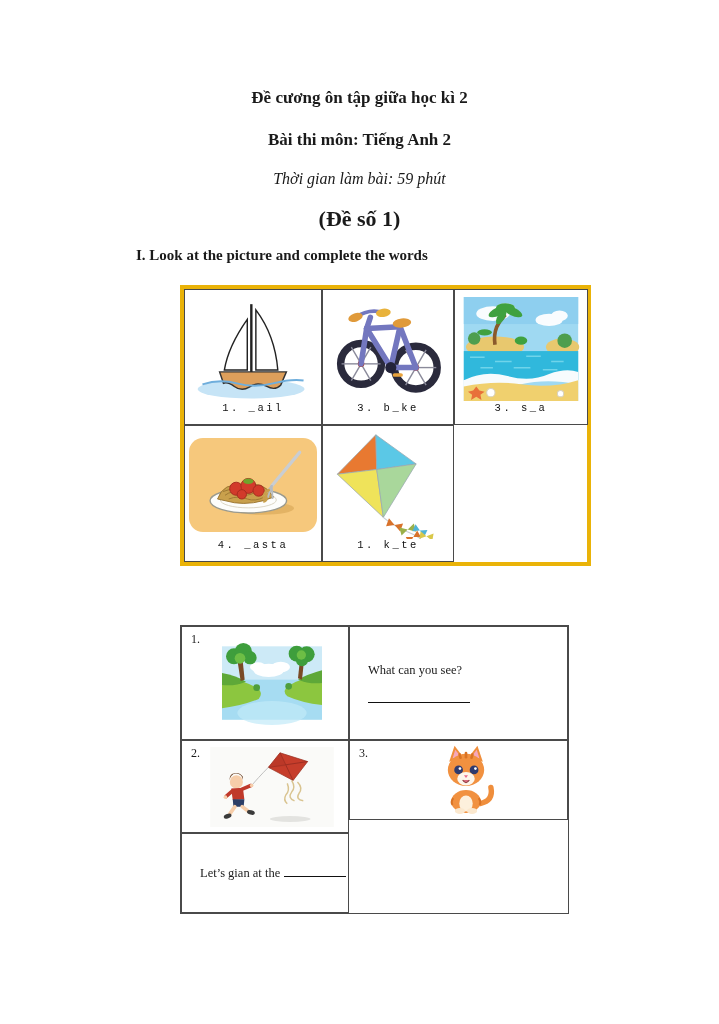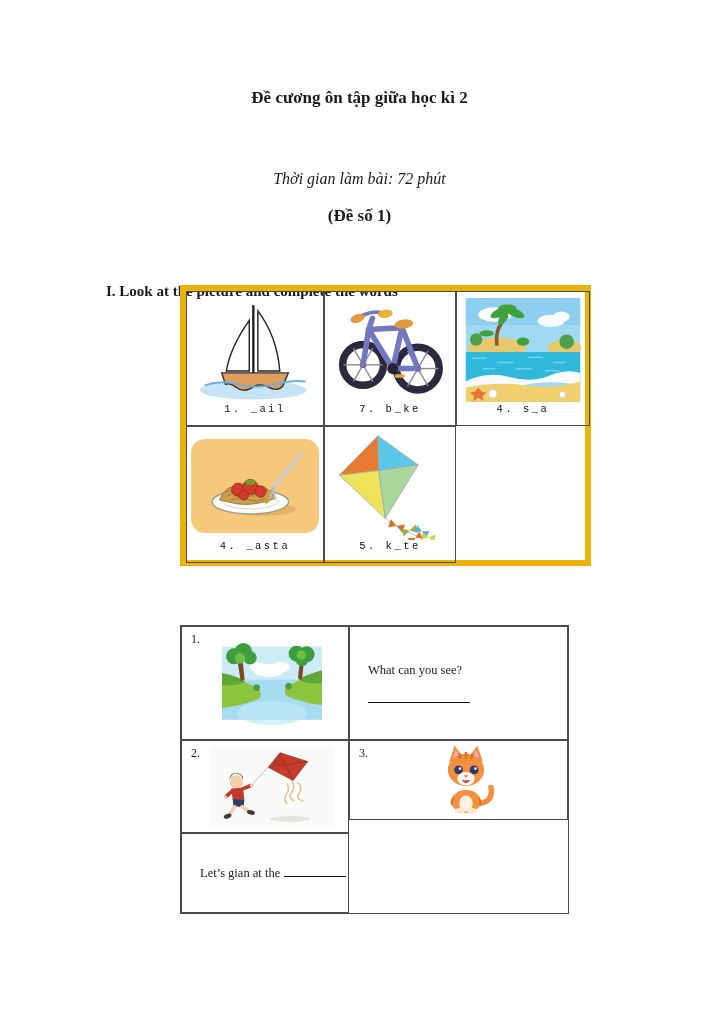--- a/index.html
+++ b/index.html
@@ -6,30 +6,30 @@
   html,body { background:#fff; }
   .page {
     position:relative; width:719px; height:1024px; background:#ffffff;
     font-family:"Liberation Serif","DejaVu Serif",serif; color:#1a1a1a;
     overflow:hidden;
   }
   .title-line { position:absolute; left:0; right:0; text-align:center; }
   .t1 { top:88px;  font-size:17px; font-weight:bold; }
   .t2 { top:130px; font-size:17px; font-weight:bold; }
   .t3 { top:170px; font-size:16px; font-style:italic; }
-  .t4 { top:206px; font-size:17px; font-weight:bold; }
-  .sec-heading { position:absolute; left:106px; font-size:15px; font-weight:bold;margin-top:36px; }
+  .t4 { top:206px; font-size:22px; font-weight:bold; }
+  .sec-heading { position:absolute; left:136px; font-size:15px; font-weight:bold; }
   .sec1-h { top:247px; }
   .sec2-h { top:589px; }
 
   
   .grid1 {
     position:absolute; left:180px; top:285px; width:411px; height:281px;
     display:grid; grid-template-columns:repeat(3,1fr); grid-template-rows:1fr 1fr;
-    border:6px solid #eab308;
+    border:4px solid #eab308;
   }
   .p-cell {
     border:1px solid #4a4a4a;
     display:flex; flex-direction:column; align-items:center;
     padding:5px 4px 10px 4px;
   }
   .p-img { flex:1; display:flex; align-items:center; justify-content:center; width:100%; }
   .cell-label {
     font-family:"Liberation Mono","DejaVu Sans Mono",monospace;
     font-size:10.5px; letter-spacing:2.5px; color:#111; white-space:nowrap;
@@ -51,21 +51,22 @@
   .blank-line { display:block; width:102px; border-bottom:1px solid #111; height:1px; margin-top:24px; }
   .inline-blank { display:inline-block; width:62px; border-bottom:1px solid #111; height:11px; margin-left:4px; }
   svg { display:block; }
 </style>
 </head>
 <body>
 
 <div class="page">
 
   <div class="title-line t1">Đề cương ôn tập giữa học kì 2</div>
-  <div class="title-line t3">Thời gian làm bài: 72 phút</div>
+  <div class="title-line t2">Bài thi môn: Tiếng Anh 2</div>
+  <div class="title-line t3">Thời gian làm bài: 59 phút</div>
   <div class="title-line t4">(Đề số 1)</div>
 
   <div class="sec-heading sec1-h">I. Look at the picture and complete the words</div>
 
   <div class="grid1">
 
     <div class="p-cell">
       <div class="p-img">
         <svg width="124" height="106" viewBox="0 0 130 110">
           <ellipse cx="63" cy="97" rx="56" ry="10" fill="#C6E4F6"></ellipse>
@@ -112,21 +113,21 @@
             <path d="M42,34 L46,22"></path>
           </g>
           <path d="M30,22 Q45,12 60,17" stroke="#7377BF" stroke-width="4" fill="none"></path>
           <ellipse cx="30" cy="22" rx="8" ry="4.5" fill="#E09A3A" transform="rotate(-18 30 22)"></ellipse>
           <ellipse cx="60" cy="17" rx="8" ry="4.5" fill="#E8B23C" transform="rotate(-8 60 17)"></ellipse>
           <ellipse cx="80" cy="28" rx="10" ry="5" fill="#E09A3A" transform="rotate(-6 80 28)"></ellipse>
           <circle cx="68" cy="76" r="6" fill="#23233A"></circle>
           <rect x="70" y="82" width="11" height="4" rx="2" fill="#E8A33D"></rect>
         </svg>
       </div>
-      <div class="cell-label">7. b_ke</div>
+      <div class="cell-label">3. b_ke</div>
     </div>
 
     <div class="p-cell">
       <div class="p-img">
         <svg width="124" height="104" viewBox="0 0 110 100">
           <rect width="110" height="100" fill="#9FD9F2"></rect>
           <rect width="110" height="26" fill="#8ECFEF"></rect>
           <g fill="#ffffff" opacity="0.95">
             <ellipse cx="28" cy="16" rx="16" ry="7"></ellipse>
               <ellipse cx="40" cy="12" rx="10" ry="6"></ellipse>
@@ -150,21 +151,21 @@
           <g stroke="#7FDCEE" stroke-width="1.5" opacity="0.8">
             <path d="M6,58 h14 M30,62 h16 M60,57 h14 M84,62 h12 M16,68 h12 M48,68 h16 M76,70 h14"></path>
           </g>
           <path d="M0,80 Q20,70 42,76 Q64,82 82,74 Q98,68 110,72 L110,84 Q80,78 55,84 Q25,90 0,88 Z" fill="#F7FBFD"></path>
           <path d="M0,86 Q30,80 55,84 Q85,88 110,80 L110,100 L0,100 Z" fill="#F0D06E"></path>
           <path d="M12,86 l3,4 l5,1 l-4,3 l1,5 l-5,-3 l-5,3 l1,-5 l-4,-3 l5,-1 Z" fill="#E8703A"></path>
           <circle cx="26" cy="92" r="4" fill="#fff" stroke="#D8D2C0"></circle>
           <circle cx="93" cy="93" r="3" fill="#fff" stroke="#D8D2C0"></circle>
         </svg>
       </div>
-      <div class="cell-label">4. s_a</div>
+      <div class="cell-label">3. s_a</div>
     </div>
 
     <div class="p-cell">
       <div class="p-img">
         <div class="pasta-bg">
           <svg width="112" height="86" viewBox="0 0 120 90">
             <ellipse cx="70" cy="70" rx="34" ry="7" fill="#D9A857" opacity="0.65"></ellipse>
             <ellipse cx="55" cy="62" rx="41" ry="13" fill="#FDFDFB" stroke="#9A9A8E" stroke-width="1.5"></ellipse>
             <ellipse cx="55" cy="61" rx="30" ry="8.5" fill="none" stroke="#D8D2C0" stroke-width="1"></ellipse>
             <path d="M22,60 Q28,42 50,45 Q72,40 82,58 Q60,67 40,64 Z" fill="#C9A04C" stroke="#9A7430" stroke-width="1"></path>
@@ -207,21 +208,21 @@
           <path d="M60,92 C68,99 76,103 85,107 C93,110 97,113 100,115" stroke="#C8CCD0" stroke-width="1.2" fill="none"></path>
           <g>
             <path transform="translate(72,100) rotate(20)" d="M0,0 L-8,-4.5 L-8,4.5 Z M0,0 L8,-4.5 L8,4.5 Z" fill="#D8722B"></path>
             <path transform="translate(86,105) rotate(-15)" d="M0,0 L-8,-4.5 L-8,4.5 Z M0,0 L8,-4.5 L8,4.5 Z" fill="#9AB04A"></path>
             <path transform="translate(99,106) rotate(25)" d="M0,0 L-7,-4 L-7,4 Z M0,0 L7,-4 L7,4 Z" fill="#4FB3D6"></path>
             <path transform="translate(92,113) rotate(-30)" d="M0,0 L-7,-4 L-7,4 Z M0,0 L7,-4 L7,4 Z" fill="#D8722B"></path>
             <path transform="translate(106,112) rotate(10)" d="M0,0 L-7,-4 L-7,4 Z M0,0 L7,-4 L7,4 Z" fill="#D9C84A"></path>
           </g>
         </svg>
       </div>
-      <div class="cell-label">5. k_te</div>
+      <div class="cell-label">1. k_te</div>
     </div>
   </div>
 
 
   <div class="grid2">
 
     <div class="w-cell row-h1">
       <span class="w-num">1.</span>
       <div class="w-pic">
         <svg width="100" height="84" viewBox="0 0 150 110">

